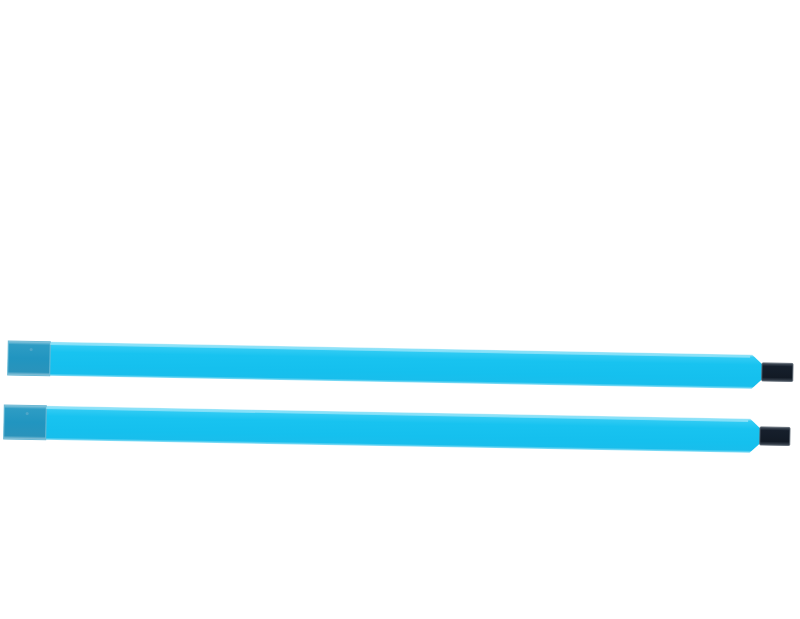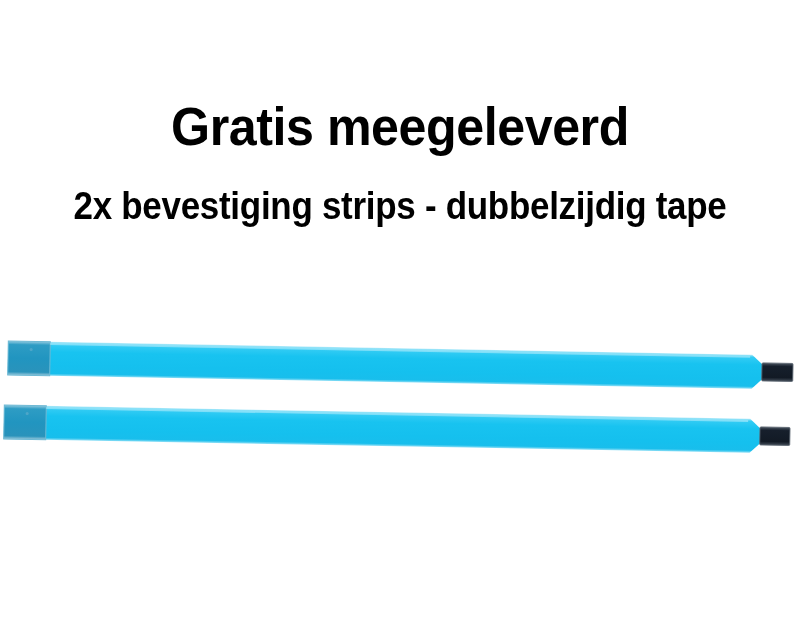--- a/index.html
+++ b/index.html
@@ -74,24 +74,20 @@
     width: 790px;
     height: 36px;
     overflow: visible;
   }
 </style>
 </head>
 <body>
 
 <div id="stage">
 
-  <div class="heading-block">
-    <div class="title">Gratis meegeleverd</div>
-    <div class="subtitle">2x bevestiging strips - dubbelzijdig tape</div>
-  </div>
 
   <div class="strip strip-1">
     <svg viewBox="0 0 790 36" preserveAspectRatio="none">
       <defs>
         <linearGradient id="tapeGrad1" x1="0" y1="0" x2="0" y2="1">
           <stop offset="0%" stop-color="#B9ECFA"></stop>
           <stop offset="7%" stop-color="#34CCF4"></stop>
           <stop offset="30%" stop-color="#18C3F0"></stop>
           <stop offset="70%" stop-color="#15C0EE"></stop>
           <stop offset="93%" stop-color="#18BEEC"></stop>

